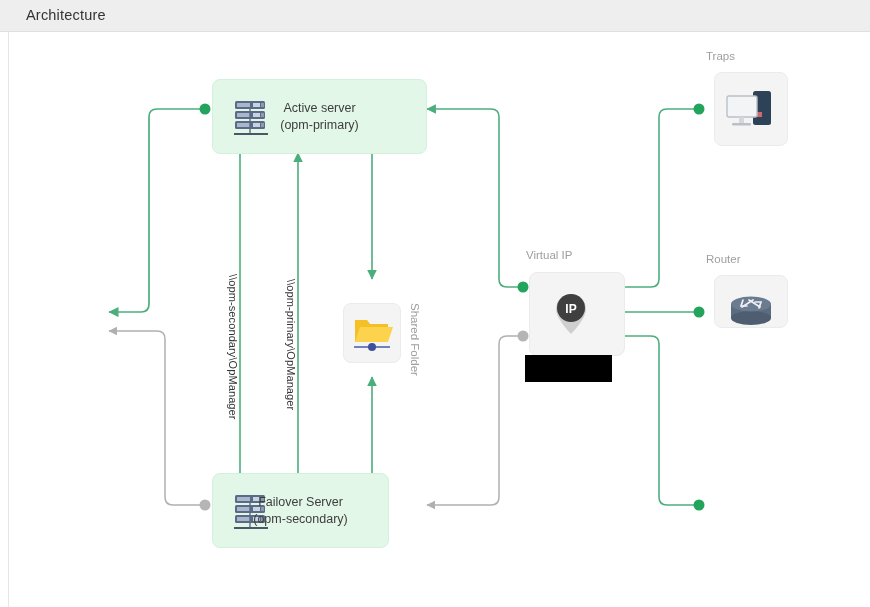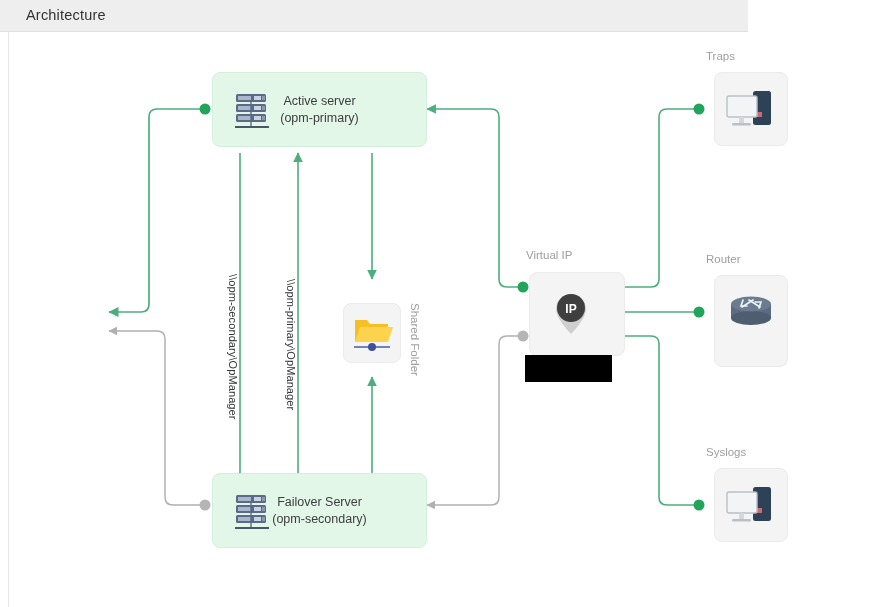--- a/index.html
+++ b/index.html
@@ -6,21 +6,21 @@
   body{
     width:870px;height:607px;
     background:#ffffff;
     font-family:"Liberation Sans", sans-serif;
     overflow:hidden;
   }
   #app{position:relative;width:870px;height:607px;box-sizing:border-box;}
 
   
   .header{
-    position:absolute;left:0;top:0;width:748px;height:32px;
+    position:absolute;left:0;top:0;width:870px;height:32px;
     background:#eeeeee;
     border-bottom:1px solid #e0e0e0;
     box-sizing:border-box;
   }
   .header .title{
     position:absolute;left:26px;top:7px;
     font-size:14.5px;color:#333333;letter-spacing:.2px;
   }
 
   
@@ -60,21 +60,21 @@
     text-orientation:mixed;
   }
   .srv-label{
     position:absolute;
     font-size:12.5px;color:#3d3d3d;line-height:17px;
     text-align:center;width:100%;
     left:28px;top:50%;transform:translateY(-50%);
     width:calc(100% - 56px);
   }
   .icon-wrap{
-    position:absolute;display:flex;align-items:center;justify-content:center;
+    position:absolute;display:flex;align-items:center;
   }
 
   
   .edge-label{
     position:absolute;
     font-size:11px;color:#333333;
     writing-mode:vertical-rl;
     text-orientation:mixed;
     white-space:nowrap;
     letter-spacing:.1px;
@@ -133,21 +133,21 @@
       <circle cx="514" cy="255" r="5.5" fill="#22a45d"></circle>
       <circle cx="514" cy="304" r="5.5" fill="#b5b5b5"></circle>
       <circle cx="690" cy="77" r="5.5" fill="#22a45d"></circle>
       <circle cx="690" cy="280" r="5.5" fill="#22a45d"></circle>
       <circle cx="690" cy="473" r="5.5" fill="#22a45d"></circle>
     </svg>
 
     <div class="edge-label" style="left:218px;top:242px;">\\opm-secondary\OpManager</div>
     <div class="edge-label" style="left:276px;top:247px;">\\opm-primary\OpManager</div>
 
-    <div class="node node-green" style="left:203px;top:40px;width:215px;height:75px;padding-left:38px;">
+    <div class="node node-green" style="left:203px;top:47px;width:215px;height:75px;padding-left:38px;">
       <div class="node-box"></div>
       <div class="icon-wrap" style="left:16px;top:14px;width:48px;height:48px;">
         <svg width="46" height="46" viewBox="0 0 46 46">
           <rect x="7" y="7" width="30" height="8" rx="1.5" fill="#5b6b86"></rect>
           <rect x="7" y="17" width="30" height="8" rx="1.5" fill="#5b6b86"></rect>
           <rect x="7" y="27" width="30" height="8" rx="1.5" fill="#5b6b86"></rect>
           <rect x="9" y="9" width="13" height="4" fill="#aab6cc"></rect>
           <rect x="9" y="19" width="13" height="4" fill="#aab6cc"></rect>
           <rect x="9" y="29" width="13" height="4" fill="#aab6cc"></rect>
           <rect x="25" y="9" width="7" height="4" fill="#c9d2e2"></rect>
@@ -159,21 +159,21 @@
           <line x1="22" y1="15" x2="22" y2="40" stroke="#5b6b86" stroke-width="1.4"></line>
           <line x1="6" y1="40" x2="40" y2="40" stroke="#4a5769" stroke-width="2"></line>
         </svg>
       </div>
       <div class="srv-label">
         <span>Active server</span><br>
         <span>(opm-primary)</span>
       </div>
     </div>
 
-    <div class="node node-green" style="left:203px;top:441px;width:215px;height:75px;">
+    <div class="node node-green" style="left:203px;top:441px;width:177px;height:75px;">
       <div class="node-box"></div>
       <div class="icon-wrap" style="left:16px;top:14px;width:48px;height:48px;">
         <svg width="46" height="46" viewBox="0 0 46 46">
           <rect x="7" y="7" width="30" height="8" rx="1.5" fill="#5b6b86"></rect>
           <rect x="7" y="17" width="30" height="8" rx="1.5" fill="#5b6b86"></rect>
           <rect x="7" y="27" width="30" height="8" rx="1.5" fill="#5b6b86"></rect>
           <rect x="9" y="9" width="13" height="4" fill="#aab6cc"></rect>
           <rect x="9" y="19" width="13" height="4" fill="#aab6cc"></rect>
           <rect x="9" y="29" width="13" height="4" fill="#aab6cc"></rect>
           <rect x="25" y="9" width="7" height="4" fill="#c9d2e2"></rect>
@@ -225,48 +225,35 @@
         <svg width="56" height="46" viewBox="0 0 56 46">
           <rect x="30" y="5" width="18" height="34" rx="2.5" fill="#2d4256"></rect>
           <rect x="34" y="26" width="5" height="5" fill="#c96b73"></rect>
           <rect x="4" y="10" width="30" height="21" rx="2" fill="#f2f4f6" stroke="#b9c0c7" stroke-width="1.4"></rect>
           <rect x="16" y="31" width="5" height="6" fill="#d3d8dd"></rect>
           <rect x="9" y="37" width="19" height="2.4" rx="1.2" fill="#b9c0c7"></rect>
         </svg>
       </div>
     </div>
 
-    <div class="node node-grey" style="left:705px;top:243px;width:74px;height:92px;">
+    <div class="node node-grey" style="left:705px;top:243px;width:74px;height:53px;">
       <div class="node-box"></div>
       <div class="node-cap" style="left:-8px;top:-22px;width:90px;">Router</div>
       <div class="icon-wrap" style="left:11px;top:15px;width:52px;height:44px;">
         <svg width="52" height="44" viewBox="0 0 52 44">
           <rect x="6" y="14" width="40" height="14" fill="#5b6b80"></rect>
           <ellipse cx="26" cy="28" rx="20" ry="7" fill="#4e5d70"></ellipse>
           <ellipse cx="26" cy="14" rx="20" ry="7.5" fill="#6b7b90"></ellipse>
           <g stroke="#eef1f4" stroke-width="1.7" fill="none" stroke-linecap="round">
             <path d="M17,17 L28,10"></path>
             <path d="M35,17 L24,10"></path>
             <path d="M18,10 L16,16 L22,16"></path>
             <path d="M34,18 L36,12 L30,12"></path>
           </g>
         </svg>
       </div>
     </div>
 
-    <div class="node node-grey" style="left:705px;top:436px;width:74px;height:74px;">
-      <div class="node-box"></div>
-      <div class="node-cap" style="left:-8px;top:-22px;width:90px;">Syslogs</div>
-      <div class="icon-wrap" style="left:9px;top:14px;width:56px;height:46px;">
-        <svg width="56" height="46" viewBox="0 0 56 46">
-          <rect x="30" y="5" width="18" height="34" rx="2.5" fill="#2d4256"></rect>
-          <rect x="34" y="26" width="5" height="5" fill="#c96b73"></rect>
-          <rect x="4" y="10" width="30" height="21" rx="2" fill="#f2f4f6" stroke="#b9c0c7" stroke-width="1.4"></rect>
-          <rect x="16" y="31" width="5" height="6" fill="#d3d8dd"></rect>
-          <rect x="9" y="37" width="19" height="2.4" rx="1.2" fill="#b9c0c7"></rect>
-        </svg>
-      </div>
-    </div>
 
     <div class="redaction" style="left:516px;top:323px;width:87px;height:27px;"></div>
 
   </div>
 </div>
 
 </body></html>

